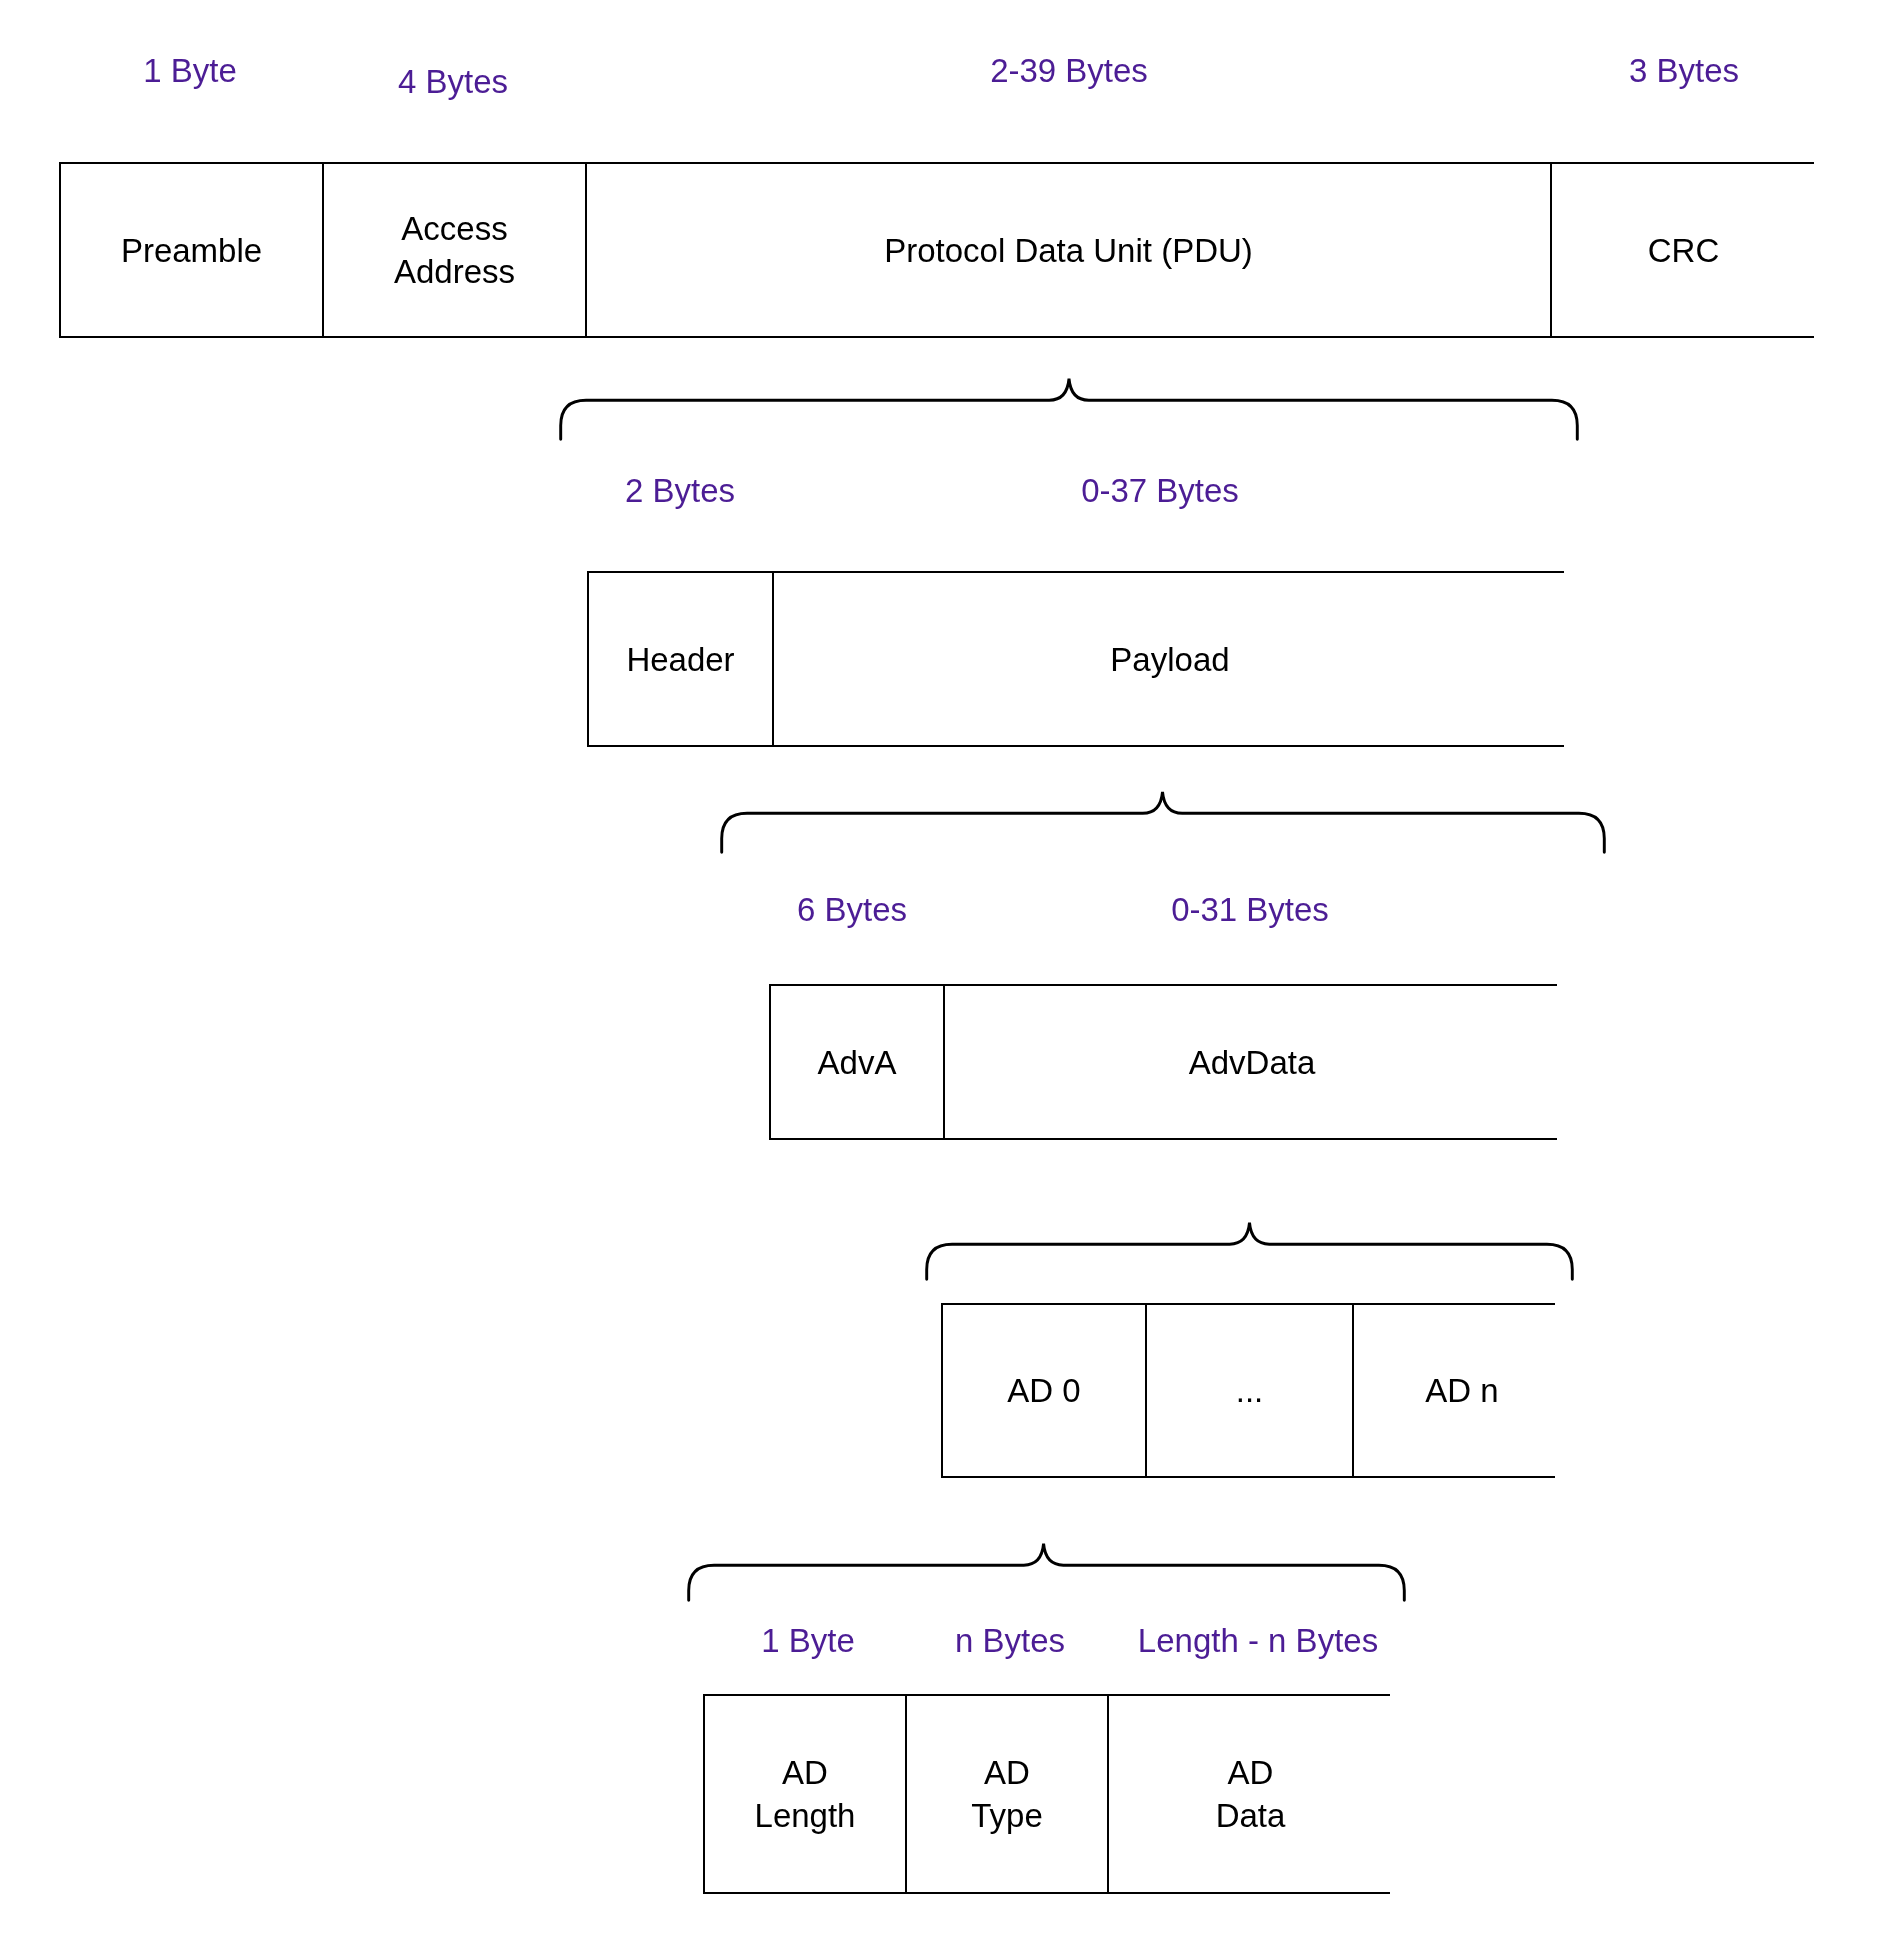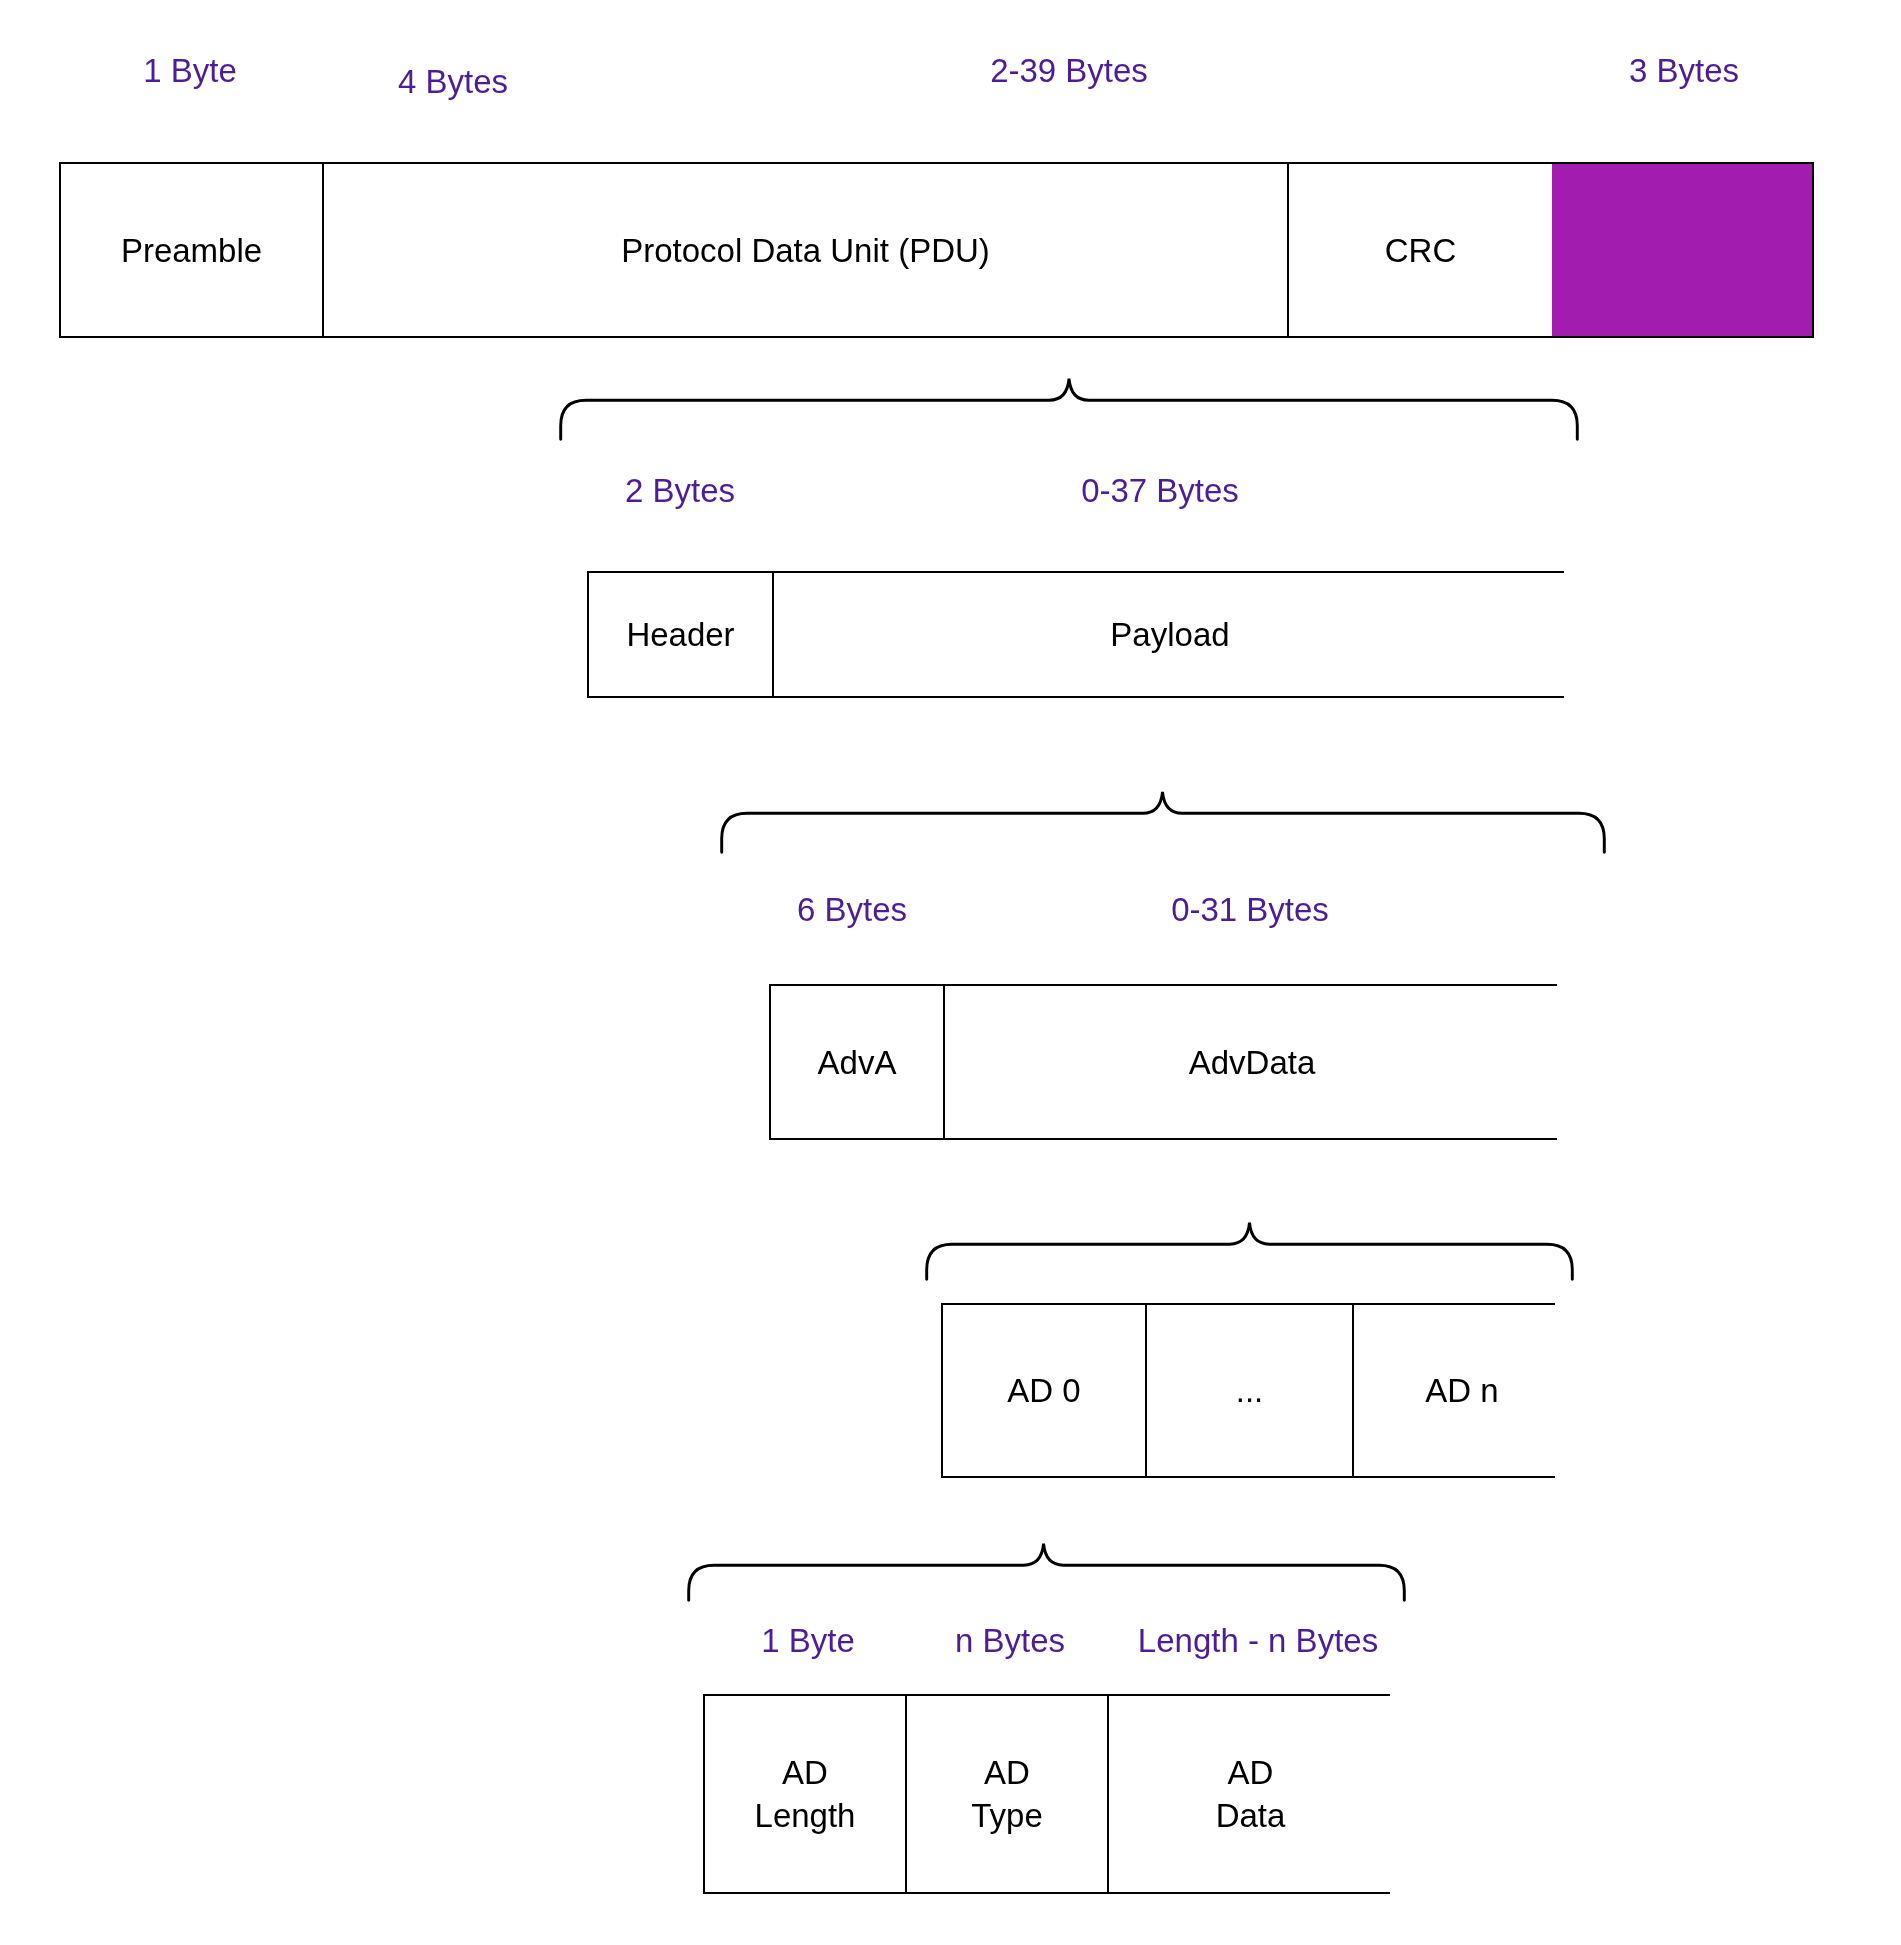--- a/index.html
+++ b/index.html
@@ -62,35 +62,38 @@
 
 <div id="canvas">
     <div class="size-label" style="left: 190px; top: 51px;">1 Byte</div>
     <div class="size-label" style="left: 453px; top: 62px;">4 Bytes</div>
     <div class="size-label" style="left: 1069px; top: 51px;">2-39 Bytes</div>
     <div class="size-label" style="left: 1684px; top: 51px;">3 Bytes</div>
     <div class="field-row" style="left: 59px; top: 162px; width: 1755px; height: 176px;">
       <div class="field-cell" style="width: 263px; flex: 0 0 263px;">
         <span class="cell-text">Preamble</span>
       </div>
+      <div class="field-cell" style="width: 263px; flex: 0 0 263px;">
+        <span class="cell-text">Access<br>Address</span>
+      </div>
       <div class="field-cell" style="width: 965px; flex: 0 0 965px;">
         <span class="cell-text">Protocol Data Unit (PDU)</span>
       </div>
       <div class="field-cell" style="width: 263px; flex: 0 0 263px;">
         <span class="cell-text">CRC</span>
       </div>
     </div>
     <div class="brace" style="left: 549px; top: 367px; width: 1040px; height: 84px;">
       <svg width="1040" height="84" viewBox="0 0 1066 86">
         <path d="M 12 74 L 12 60 Q 12 34 38 34 L 512.72 34 Q 531 34 533 12 Q 535 34 553.28 34 L 1028 34 Q 1054 34 1054 60 L 1054 74" fill="none" stroke="#000000" stroke-width="3" stroke-linecap="round"></path>
       </svg>
     </div>
     <div class="size-label" style="left: 680px; top: 471px;">2 Bytes</div>
     <div class="size-label" style="left: 1160px; top: 471px;">0-37 Bytes</div>
-    <div class="field-row" style="left: 587px; top: 571px; width: 977px; height: 127px;">
+    <div class="field-row" style="left: 587px; top: 571px; width: 977px; height: 176px;">
       <div class="field-cell" style="width: 185px; flex: 0 0 185px;">
         <span class="cell-text">Header</span>
       </div>
       <div class="field-cell" style="width: 792px; flex: 0 0 792px;">
         <span class="cell-text">Payload</span>
       </div>
     </div>
     <div class="brace" style="left: 710px; top: 780px; width: 906px; height: 84px;">
       <svg width="906" height="84" viewBox="0 0 929 86">
         <path d="M 12 74 L 12 60 Q 12 34 38 34 L 443.72 34 Q 462 34 464 12 Q 466 34 484.28 34 L 891 34 Q 917 34 917 60 L 917 74" fill="none" stroke="#000000" stroke-width="3" stroke-linecap="round"></path>

